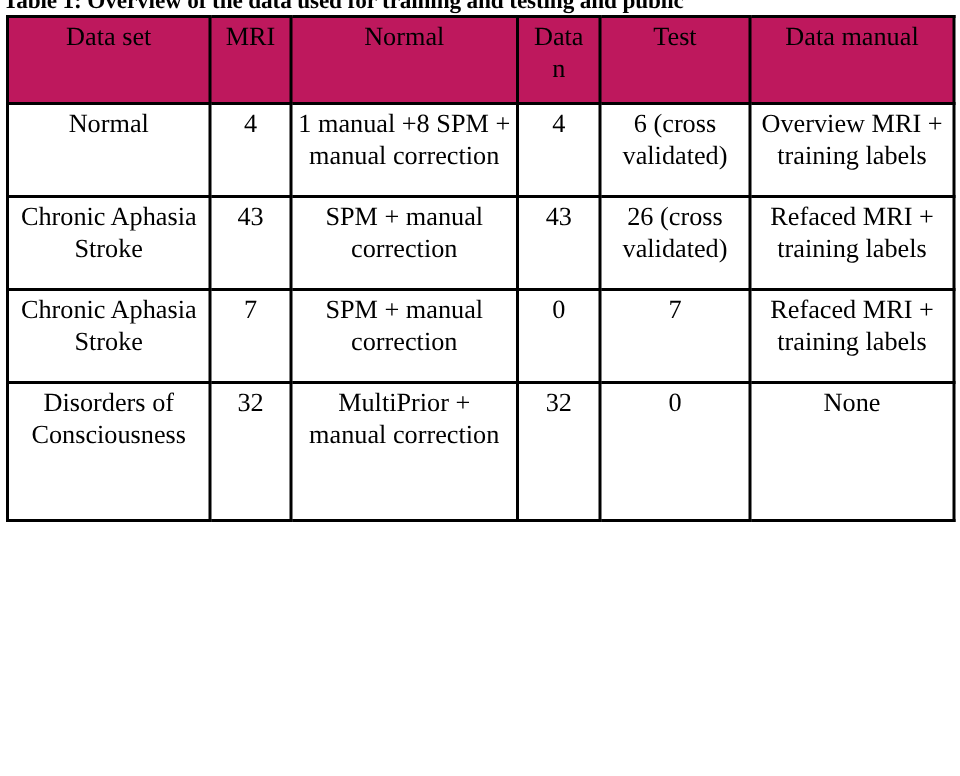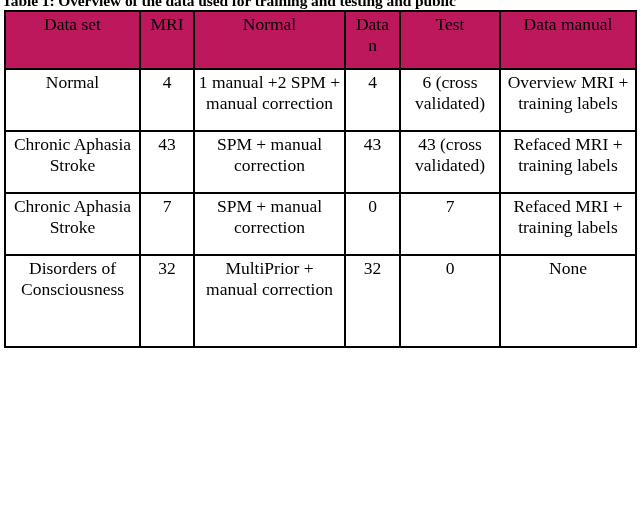--- a/index.html
+++ b/index.html
@@ -119,31 +119,31 @@
           <span class="cell-text">n</span>
         </th>
         <th>Test</th>
         <th>Data manual</th>
       </tr>
     </thead>
     <tbody>
       <tr>
         <td>Normal</td>
         <td>4</td>
-        <td>1 manual +2 SPM + manual correction</td>
+        <td>1 manual +8 SPM + manual correction</td>
         <td>4</td>
         <td>6 (cross validated)</td>
         <td>Overview MRI + training labels</td>
       </tr>
       <tr>
         <td>Chronic Aphasia Stroke</td>
         <td>43</td>
         <td>SPM + manual correction</td>
         <td>43</td>
-        <td>43 (cross validated)</td>
+        <td>26 (cross validated)</td>
         <td>Refaced MRI + training labels</td>
       </tr>
       <tr>
         <td>Chronic Aphasia Stroke</td>
         <td>7</td>
         <td>SPM + manual correction</td>
         <td>0</td>
         <td>7</td>
         <td>Refaced MRI + training labels</td>
       </tr>

